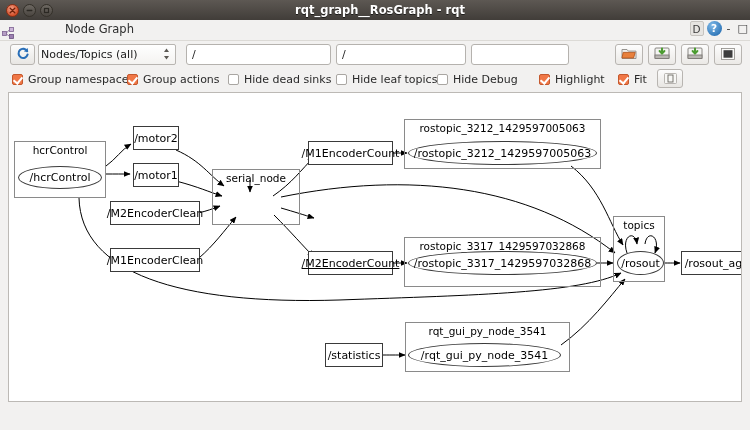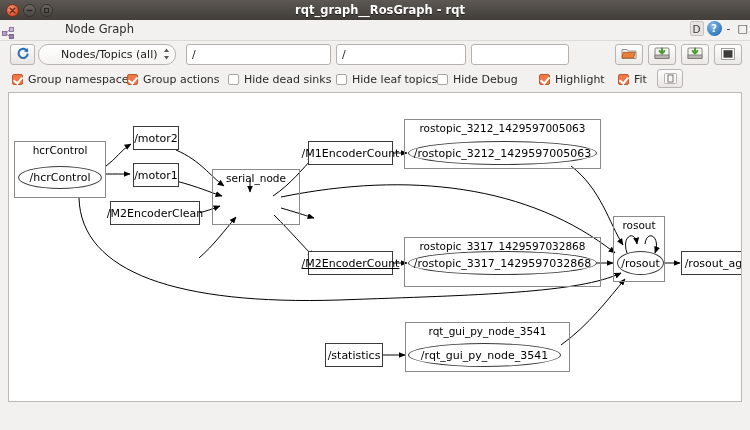--- a/index.html
+++ b/index.html
@@ -63,22 +63,22 @@
   }
   .tb-btn{
     position:absolute;top:3px;width:25px;height:21px;
     background:linear-gradient(to bottom,#fcfcfc,#e8e6e3);
     border:1px solid #b8b5b1;border-radius:3px;box-sizing:border-box;
     display:flex;align-items:center;justify-content:center;
   }
   .combo{
     position:absolute;left:38px;top:3px;width:138px;height:21px;
     background:linear-gradient(to bottom,#ffffff,#f4f3f1);
-    border:1px solid #b8b5b1;border-radius:10px;box-sizing:border-box;
-    font-size:11px;color:#202020;padding-left:22px;line-height:19px;
+    border:1px solid #b8b5b1;border-radius:2px;box-sizing:border-box;
+    font-size:11px;color:#202020;padding-left:2px;line-height:19px;
     white-space:nowrap;overflow:hidden;
   }
   .combo .arrows{position:absolute;right:5px;top:3px;display:flex;flex-direction:column;gap:2px;}
   .txtin{
     position:absolute;top:3px;height:21px;
     background:#ffffff;border:1px solid #b5b2ae;border-radius:3px;box-sizing:border-box;
     font-size:11px;color:#1a1a1a;padding-left:5px;line-height:19px;
     white-space:nowrap;overflow:hidden;
   }
   .icobtn{
@@ -352,35 +352,36 @@
       <div class="node cluster" style="left:203px;top:76px;width:88px;height:56px;">
         <div class="cluster-label">serial_node</div>
       </div>
       <div class="node cluster" style="left:395px;top:26px;width:197px;height:50px;">
         <div class="cluster-label">rostopic_3212_1429597005063</div>
       </div>
       <div class="node cluster" style="left:395px;top:144px;width:197px;height:50px;">
         <div class="cluster-label">rostopic_3317_1429597032868</div>
       </div>
       <div class="node cluster" style="left:604px;top:123px;width:52px;height:66px;">
-        <div class="cluster-label">rosout</div>
+        <div class="cluster-label">topics</div>
       </div>
       <div class="node cluster" style="left:396px;top:229px;width:165px;height:50px;">
         <div class="cluster-label">rqt_gui_py_node_3541</div>
       </div>
 
       <div class="ell" style="left:9px;top:73px;width:84px;height:23px;">/hcrControl</div>
       <div class="ell" style="left:399px;top:48px;width:189px;height:24px;">/rostopic_3212_1429597005063</div>
       <div class="ell" style="left:399px;top:158px;width:189px;height:24px;">/rostopic_3317_1429597032868</div>
       <div class="ell" style="left:608px;top:158px;width:47px;height:24px;">/rosout</div>
       <div class="ell" style="left:399px;top:250px;width:153px;height:24px;">/rqt_gui_py_node_3541</div>
 
       <div class="node rect" style="left:124px;top:33px;width:46px;height:24px;">/motor2</div>
       <div class="node rect" style="left:124px;top:70px;width:46px;height:24px;">/motor1</div>
       <div class="node rect" style="left:101px;top:108px;width:90px;height:24px;">/M2EncoderClean</div>
+      <div class="node rect" style="left:101px;top:155px;width:90px;height:24px;">/M1EncoderClean</div>
       <div class="node rect" style="left:299px;top:48px;width:85px;height:24px;">/M1EncoderCount</div>
       <div class="node rect" style="left:299px;top:158px;width:85px;height:24px;text-decoration:underline;">/M2EncoderCount</div>
       <div class="node rect" style="left:672px;top:158px;width:72px;height:24px;">/rosout_agg</div>
       <div class="node rect" style="left:316px;top:250px;width:58px;height:24px;">/statistics</div>
 
     </div>
   </div>
 
   <div class="bottom"></div>
 </div>

